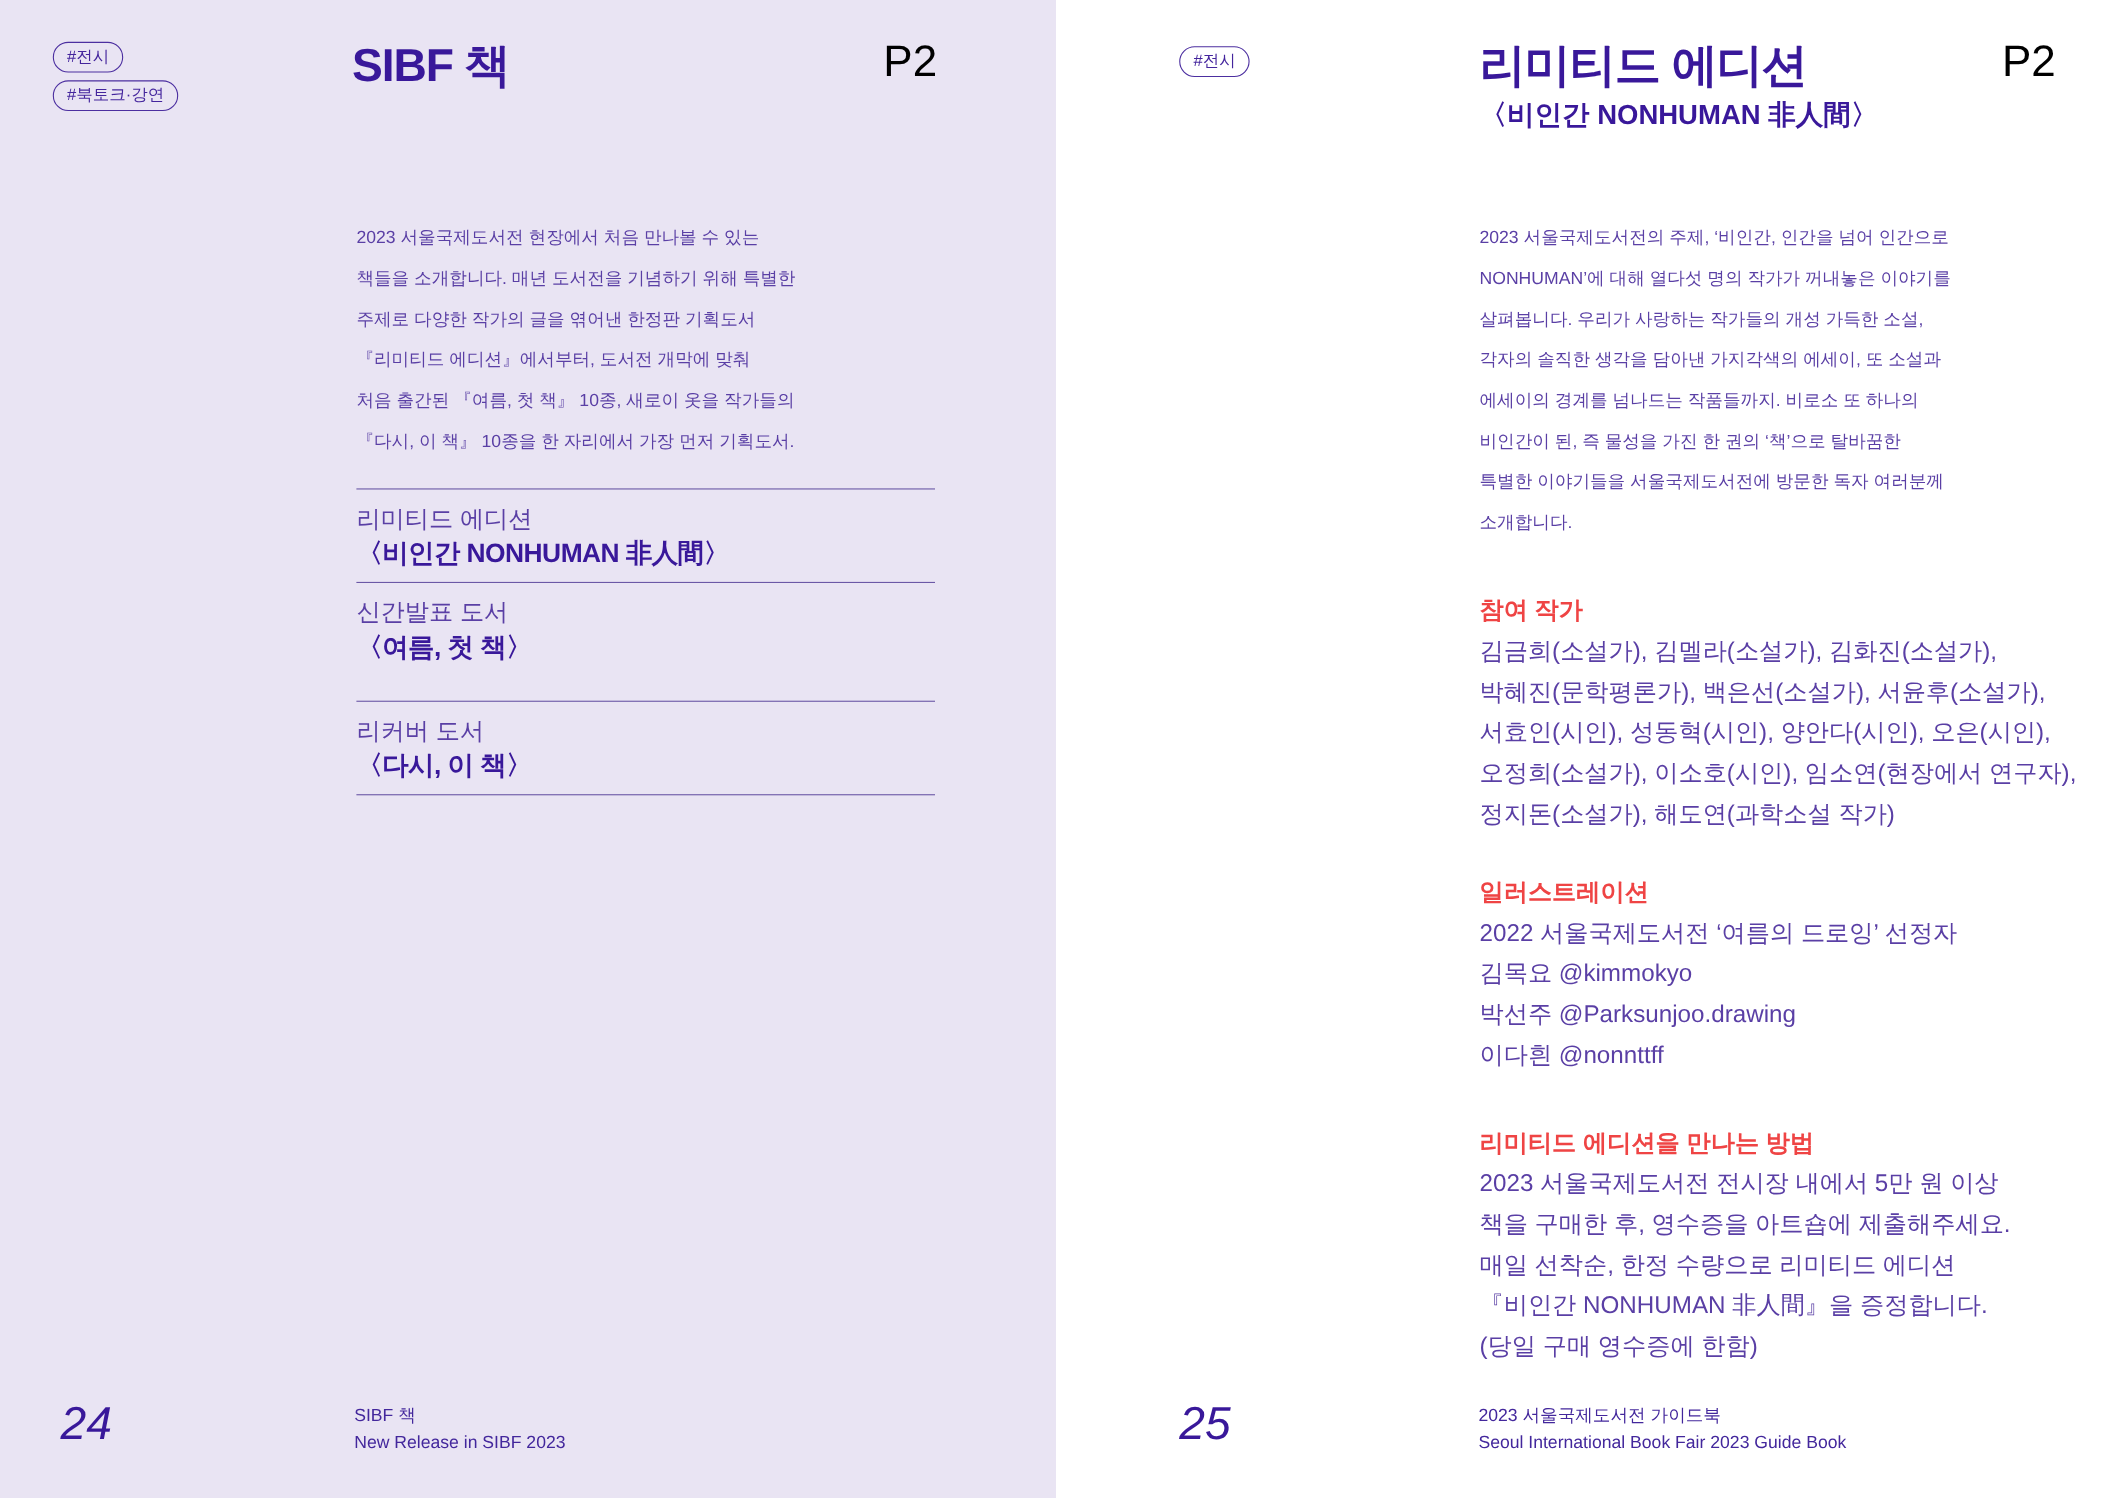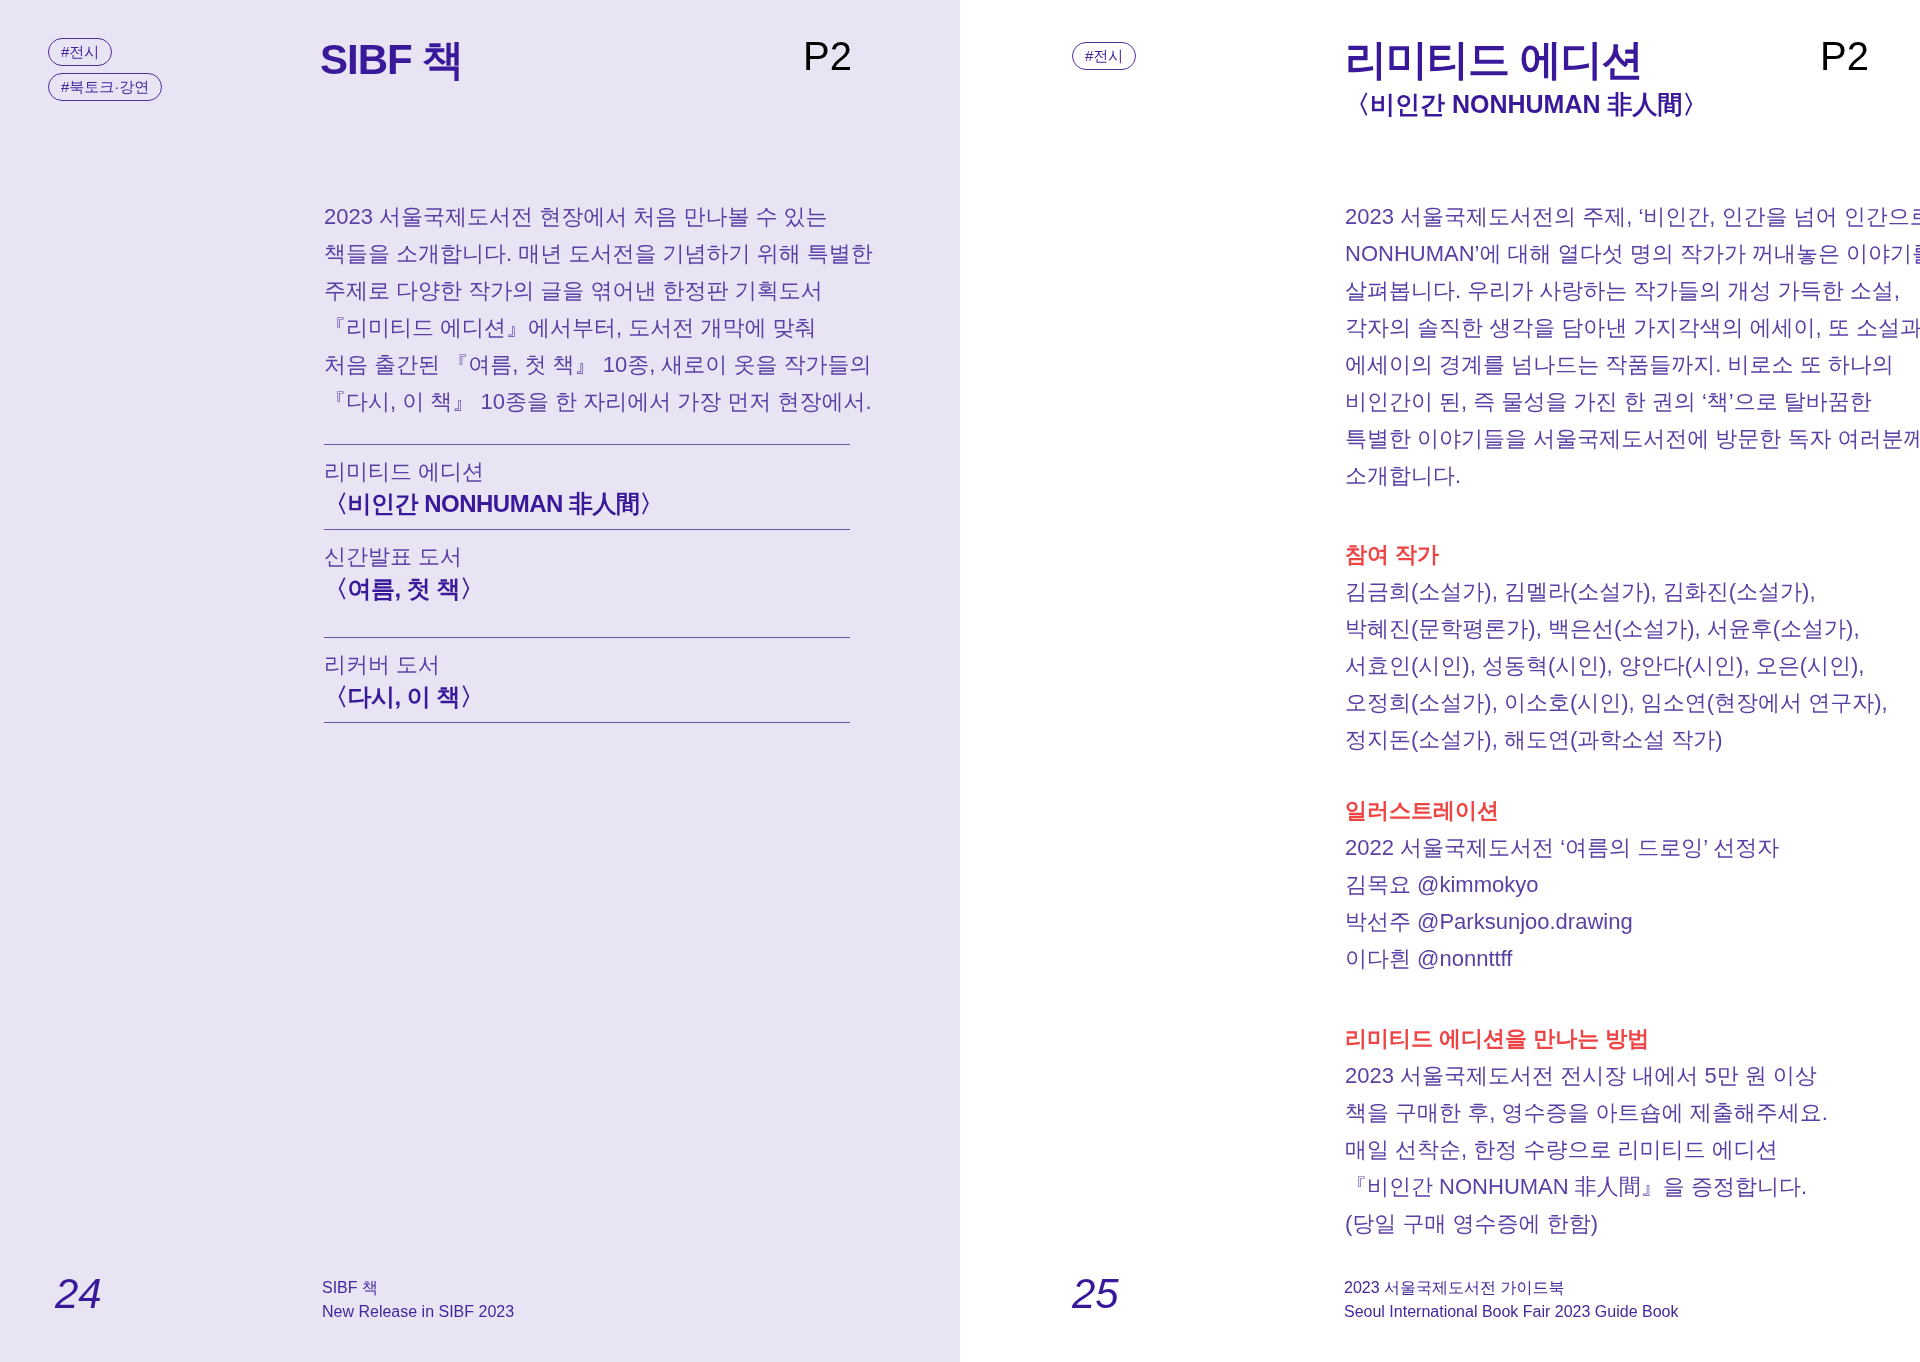--- a/index.html
+++ b/index.html
@@ -32,21 +32,21 @@
   }
   .page-left  .pref { left:803px; top:34px; }
   .page-right .pref { left:860px; top:34px; }
 
   .subtitle {
     position:absolute; left:385px; top:88px; font-size:25px; font-weight:700;
     color:#39189a; white-space:nowrap;
   }
 
   .bodytext {
-    position:absolute; font-size:22px; line-height:37px; color:#5a3fa5;
+    position:absolute; font-size:16px; line-height:37px; color:#5a3fa5;
     white-space:nowrap;
   }
   .page-left  .bodytext { left:324px; top:198px; }
   .page-right .bodytext { left:385px; top:198px; }
 
   .list { position:absolute; left:324px; top:444px; width:526px; }
   .list-item { border-top:1px solid #6b58a6; padding:12px 0 8px; }
   .list-item:last-child { border-bottom:1px solid #6b58a6;margin-top:23px; }
   .list-label { font-size:22px; line-height:30px; color:#5a3fa5; white-space:nowrap; }
   .list-value { font-size:24px; line-height:34px; font-weight:700; color:#39189a; letter-spacing:-0.5px; white-space:nowrap; }
@@ -82,21 +82,21 @@
     </div>
     <div class="title">SIBF 책</div>
     <div class="pref">P2</div>
 
     <div class="bodytext">
       <div>2023 서울국제도서전 현장에서 처음 만나볼 수 있는</div>
       <div>책들을 소개합니다. 매년 도서전을 기념하기 위해 특별한</div>
       <div>주제로 다양한 작가의 글을 엮어낸 한정판 기획도서</div>
       <div>『리미티드 에디션』에서부터, 도서전 개막에 맞춰</div>
       <div>처음 출간된 『여름, 첫 책』 10종, 새로이 옷을 작가들의</div>
-      <div>『다시, 이 책』 10종을 한 자리에서 가장 먼저 현장에서.</div>
+      <div>『다시, 이 책』 10종을 한 자리에서 가장 먼저 기획도서.</div>
     </div>
 
     <div class="list">
       <div class="list-item">
         <div class="list-label">리미티드 에디션</div>
         <div class="list-value">〈비인간 NONHUMAN 非人間〉</div>
       </div>
       <div class="list-item">
         <div class="list-label">신간발표 도서</div>
         <div class="list-value">〈여름, 첫 책〉</div>

